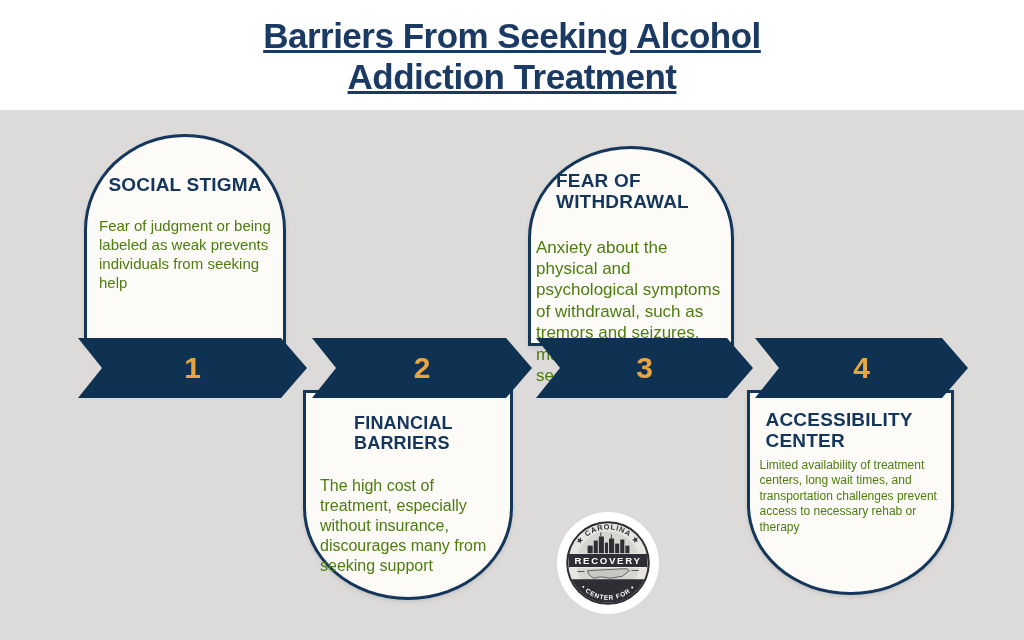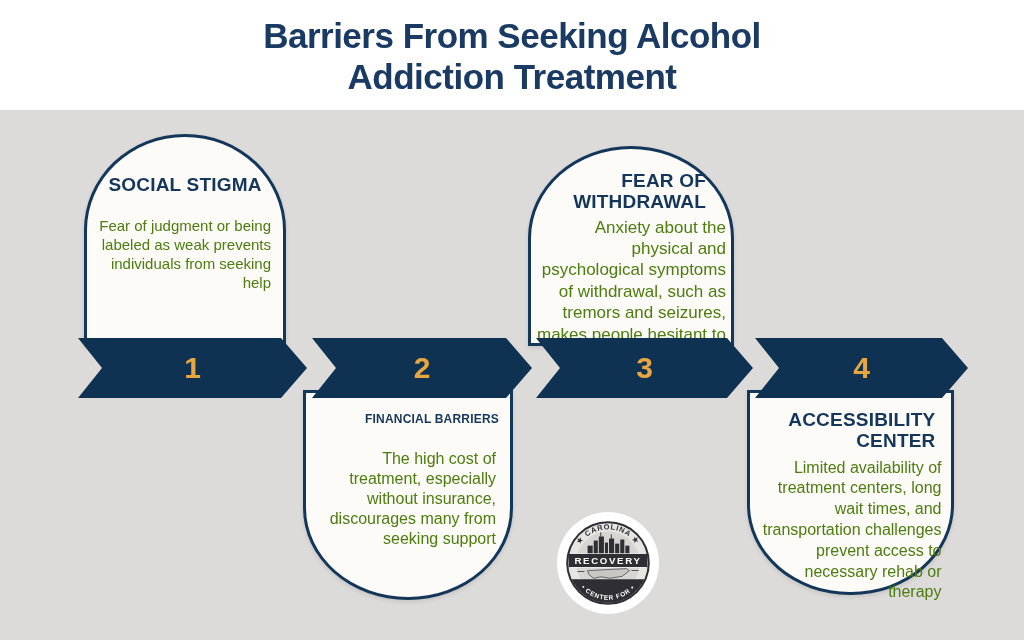--- a/index.html
+++ b/index.html
@@ -3,45 +3,45 @@
 <meta charset="utf-8">
 <style>
   html,body{margin:0;padding:0;}
   .stage{
     position:relative;width:1024px;height:640px;overflow:hidden;
     background:#DCDBD9;font-family:"Liberation Sans",sans-serif;
   }
   .top-band{position:absolute;left:0;top:0;width:1024px;height:110px;background:#FFFFFF;}
   .title{
     position:absolute;left:0;top:16px;width:1024px;text-align:center;
-    font-size:35px;font-weight:bold;color:#1B3A63;line-height:1.16;letter-spacing:-0.5px;
+    font-size:35px;font-weight:bold;color:#1B3A63;line-height:1.16;letter-spacing:-0.5px;text-decoration:underline;
   }
   .card{
     position:absolute;background:#FCFBF7;border:3px solid #14365A;box-sizing:border-box;
     z-index:1;box-shadow:0 2px 4px rgba(0,0,0,0.10);
   }
-  .card-inner{display:flex;flex-direction:column;align-items:center;text-align:right;height:100%;}
+  .card-inner{display:flex;flex-direction:column;align-items:center;text-align:left;height:100%;}
   .card-heading{font-weight:bold;color:#14365A;font-size:19px;line-height:1.12;letter-spacing:0.2px;}
   .card-body{color:#4d7c0f;}
   #card-1{left:84px;top:134px;width:202px;height:212px;border-radius:101px 101px 0 0 / 96px 96px 0 0;}
   #card-1 .card-inner{padding-top:37px;}
   #card-1 .card-heading{margin-bottom:22px;}
   #card-1 .card-body{width:172px;font-size:15px;line-height:1.25;}
   #card-2{left:303px;top:390px;width:210px;height:210px;border-radius:0 0 105px 105px / 0 0 92px 92px;}
   #card-2 .card-inner{padding-top:20px;}
-  #card-2 .card-heading{font-size:12px;margin-bottom:23px;margin-left:48px;}
+  #card-2 .card-heading{font-size:18px;margin-bottom:23px;margin-left:48px;}
   #card-2 .card-body{width:176px;font-size:16px;line-height:1.25;}
   #card-3{left:528px;top:146px;width:206px;height:200px;border-radius:103px 103px 0 0 / 92px 92px 0 0;}
   #card-3 .card-inner{padding-top:21px;}
-  #card-3 .card-heading{margin-bottom:4px;max-width:150px;}
+  #card-3 .card-heading{margin-bottom:24px;max-width:150px;}
   #card-3 .card-body{width:190px;font-size:17px;line-height:1.26;}
   #card-4{left:747px;top:390px;width:207px;height:205px;border-radius:0 0 103px 103px / 0 0 90px 90px;}
   #card-4 .card-inner{padding-top:16px;}
   #card-4 .card-heading{margin-bottom:6px;max-width:170px;}
-  #card-4 .card-body{width:182px;font-size:16px;line-height:1.3;}
+  #card-4 .card-body{width:182px;font-size:12px;line-height:1.3;}
   .arrow{
     position:absolute;top:338px;height:60px;background:#103252;z-index:5;
     clip-path:polygon(0 0,calc(100% - 26px) 0,100% 50%,calc(100% - 26px) 100%,0 100%,24px 50%);
     display:flex;align-items:center;justify-content:center;
     filter:drop-shadow(0 3px 2px rgba(60,60,60,0.28));
   }
   #arrow-1{left:78px;width:229px;}
   #arrow-2{left:312px;width:220px;}
   #arrow-3{left:536px;width:217px;}
   #arrow-4{left:755px;width:213px;}

